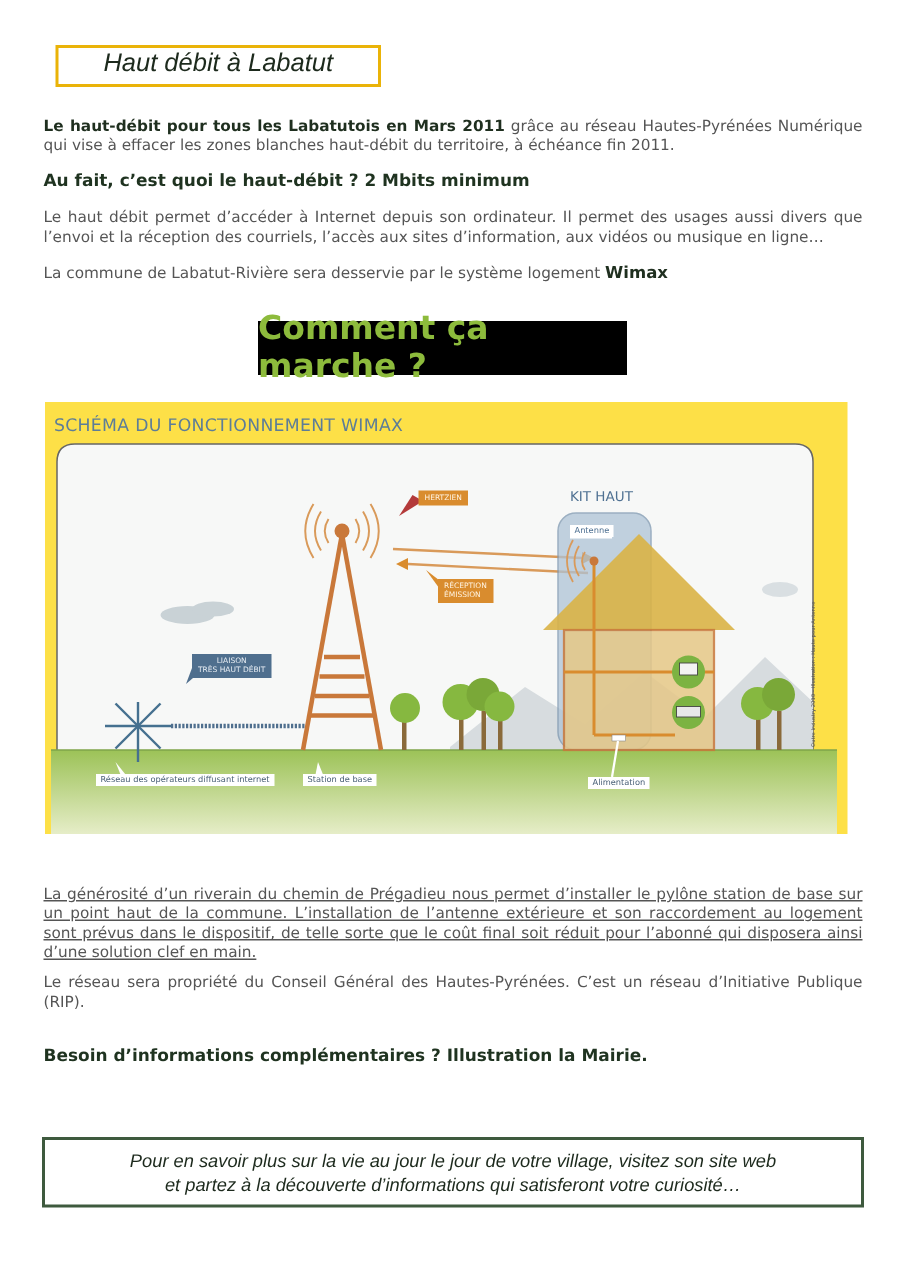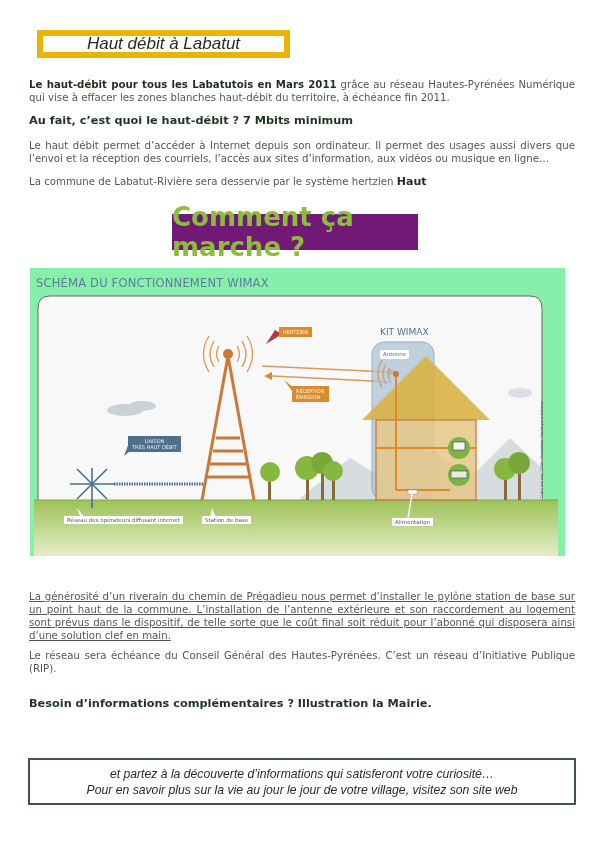--- a/index.html
+++ b/index.html
@@ -1,39 +1,39 @@
 <!DOCTYPE html>
 <html><head>
 <meta charset="utf-8">
 <style>
   * { box-sizing: border-box; margin: 0; padding: 0; }
   html, body { width: 600px; height: 849px; background: #ffffff; overflow: hidden; }
   body { position: relative; font-family: "DejaVu Sans", sans-serif; color: #555; }
 
   .title-box {
-    position: absolute; left: 37px; top: 30px; width: 253px; height: 28px;
-    border: 6px solid #eab308; display: flex; align-items: center; justify-content: center;
+    position: absolute; left: 37px; top: 30px; width: 217px; height: 28px;
+    border: 2px solid #eab308; display: flex; align-items: flex-start; justify-content: center;
   }
   .title-box span {
     font-family: "Liberation Sans", sans-serif; font-style: italic; font-size: 17px; color: #1d2a1d;
   }
 
   .para { position: absolute; left: 29px; width: 546px; font-size: 10.2px; line-height: 13px; text-align: justify; color: #555; }
   .para b { color: #1f2f1f; font-weight: bold; }
   .heading { position: absolute; left: 29px; font-size: 11.3px; font-weight: bold; color: #1f3320; }
 
   .comment-title {
     position: absolute; left: 172px; top: 214px; width: 246px; height: 36px;
-    background: #701a75; display: flex; align-items: center; justify-content: center;
-    font-family: "DejaVu Sans", sans-serif; font-weight: bold; font-size: 26px; color: #8dbb3c;
+    background: #000000; display: flex; align-items: center; justify-content: center;
+    font-family: "DejaVu Sans", sans-serif; font-weight: bold; font-size: 22px; color: #8dbb3c;
   }
 
   .schema {
     position: absolute; left: 30px; top: 268px; width: 535px; height: 288px;
-    background: #86efac; overflow: hidden;
+    background: #fde047; overflow: hidden;
   }
   .schema-title {
     position: absolute; left: 6px; top: 8px; font-size: 11.5px; color: #5d7d98; letter-spacing: 0.2px;
   }
   .schema svg { position: absolute; left: 0; top: 0; }
   .lbl {
     position: absolute; font-size: 5.5px; color: #4a6077; background: #ffffff; padding: 1px 3px; white-space: nowrap;
   }
   .tag-orange {
     position: absolute; background: #d98c2e; color: #fff3e0; font-size: 5px; padding: 2px 4px; line-height: 6px; text-align: left;
@@ -57,25 +57,25 @@
 </style>
 </head>
 <body>
 
 <div class="title-box">
   <span>Haut débit à Labatut</span>
 </div>
 
 <p class="para" style="top:78px;"><b>Le haut-débit pour tous les Labatutois en Mars 2011</b><span> grâce au réseau Hautes-Pyrénées Numérique qui vise à effacer les zones blanches haut-débit du territoire, à échéance fin 2011.</span></p>
 
-<div class="heading" style="top:114px;">Au fait, c’est quoi le haut-débit ? 7 Mbits minimum</div>
+<div class="heading" style="top:114px;">Au fait, c’est quoi le haut-débit ? 2 Mbits minimum</div>
 
 <p class="para" style="top:139px;">Le haut débit permet d’accéder à Internet depuis son ordinateur. Il permet des usages aussi divers que l’envoi et la réception des courriels, l’accès aux sites d’information, aux vidéos ou musique en ligne…</p>
 
-<p class="para" style="top:175px;"><span>La commune de Labatut-Rivière sera desservie par le système hertzien </span><b style="font-size:11px;">Haut</b></p>
+<p class="para" style="top:175px;"><span>La commune de Labatut-Rivière sera desservie par le système logement </span><b style="font-size:11px;">Wimax</b></p>
 
 <div class="comment-title">Comment ça marche ?</div>
 
 <div class="schema">
   <div class="schema-title">SCHÉMA DU FONCTIONNEMENT WIMAX</div>
   <svg width="535" height="288" viewBox="0 0 535 288">
     <defs>
       <linearGradient id="g" x1="0" y1="0" x2="0" y2="1">
         <stop offset="0" stop-color="#9cc257"></stop>
         <stop offset="1" stop-color="#e6edc8"></stop>
@@ -172,30 +172,30 @@
 
   <div class="tag-orange" style="left:249px; top:59px;">HERTZIEN</div>
   <div class="tag-orange" style="left:262px; top:118px;">
     <div>RÉCEPTION</div>
     <div>ÉMISSION</div>
   </div>
   <div class="tag-blue" style="left:98px; top:168px;">
     <div>LIAISON</div>
     <div>TRÈS HAUT DÉBIT</div>
   </div>
-  <div class="kit-label" style="left:350px; top:59px;">KIT WIMAX</div>
+  <div class="kit-label" style="left:350px; top:59px;">KIT HAUT</div>
   <div class="lbl" style="left:350px; top:82px; color:#4f7192;">Antenne</div>
   <div class="lbl" style="left:34px; top:248px;">Réseau des opérateurs diffusant internet</div>
   <div class="lbl" style="left:172px; top:248px;">Station de base</div>
   <div class="lbl" style="left:362px; top:250px;">Alimentation</div>
   <div class="credit">Outre Industry 2010 – Illustration : Haute pour Antenne</div>
 </div>
 
 <p class="para" style="top:590px;text-decoration:underline;">La générosité d’un riverain du chemin de Prégadieu nous permet d’installer le pylône station de base sur un point haut de la commune. L’installation de l’antenne extérieure et son raccordement au logement sont prévus dans le dispositif, de telle sorte que le coût final soit réduit pour l’abonné qui disposera ainsi d’une solution clef en main.</p>
 
-<p class="para" style="top:649px;">Le réseau sera échéance du Conseil Général des Hautes-Pyrénées. C’est un réseau d’Initiative Publique (RIP).</p>
+<p class="para" style="top:649px;">Le réseau sera propriété du Conseil Général des Hautes-Pyrénées. C’est un réseau d’Initiative Publique (RIP).</p>
 
 <div class="heading" style="top:697px;">Besoin d’informations complémentaires ? Illustration la Mairie.</div>
 
 <div class="footer-box">
+  <span>Pour en savoir plus sur la vie au jour le jour de votre village, visitez son site web</span>
   <span>et partez à la découverte d’informations qui satisferont votre curiosité…</span>
-  <span>Pour en savoir plus sur la vie au jour le jour de votre village, visitez son site web</span>
 </div>
 
 </body></html>

